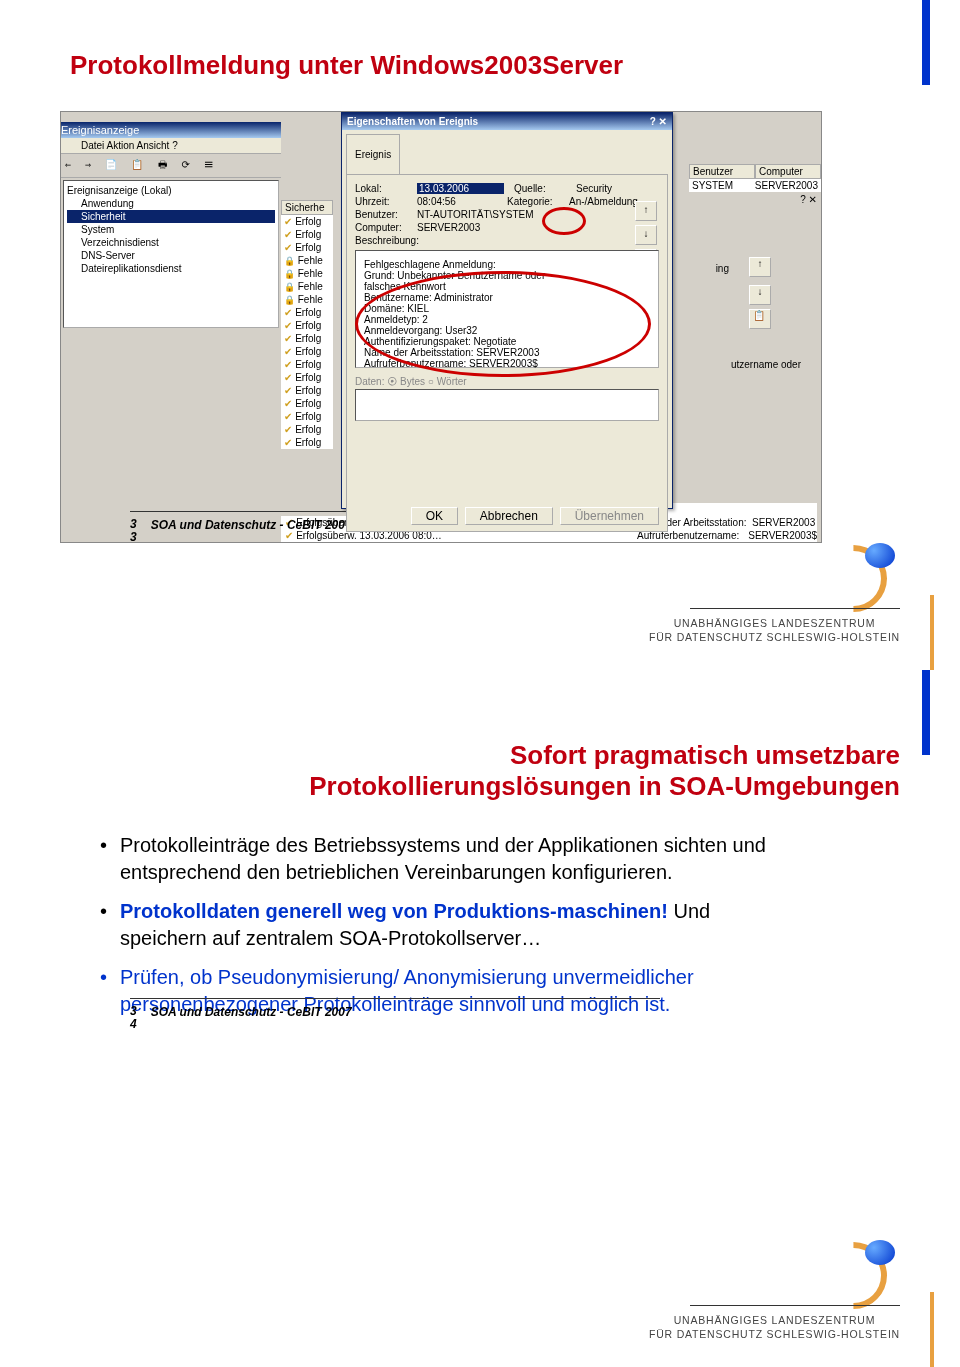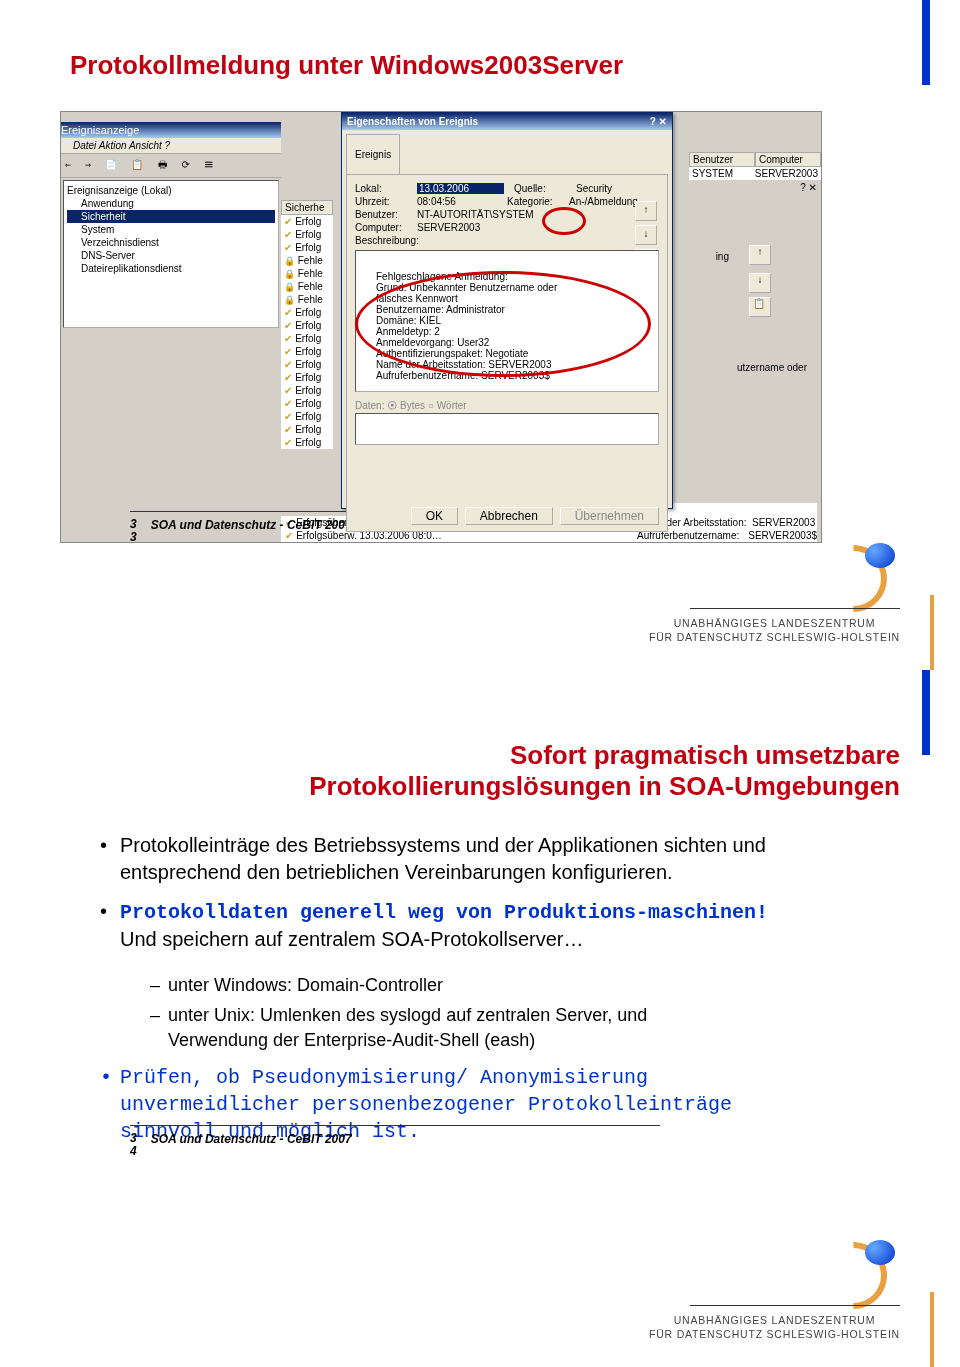--- a/index.html
+++ b/index.html
@@ -5,21 +5,21 @@
   body { margin: 0; background: #ffffff; font-family: Arial, Helvetica, sans-serif; }
   .page { width: 960px; margin: 0 auto; }
   .slide { position: relative; width: 960px; box-sizing: border-box; padding: 50px 60px 40px 70px; }
   .slide1 { height: 670px; }
   .slide2 { height: 697px; }
   .slide-title { color: #c00010; font-size: 26px; font-weight: bold; margin: 0 0 30px 0; }
   .slide2-title { text-align: right; margin-top: 20px; }
   .content ul { margin: 20px 0 0 0; padding: 0 110px 0 30px; list-style: none; }
   .content > ul > li { font-size: 20px; line-height: 1.35; margin-bottom: 12px; position: relative; padding-left: 20px; }
   .content > ul > li::before { content: "•"; position: absolute; left: 0; top: 0; }
-  .content .blue { color: #0033cc; font-family: Liberation Mono, monospace; }
+  .content .blue { color: #0033cc; }
   .content .black { color: #000; }
   .sub { list-style: none; padding-left: 20px; margin-top: 8px; }
   .sub li { font-size: 18px; color: #000; margin-bottom: 6px; position: relative; padding-left: 18px; }
   .sub li::before { content: "–"; position: absolute; left: 0; top: 0; }
   .footer { position: absolute; left: 60px; bottom: 25px; font-size: 12px; font-weight: bold; font-style: italic; display: flex; align-items: flex-start; gap: 14px; }
   .footer .line { border-top: 1px solid #333; width: 530px; height: 0; position: absolute; left: 0; top: -7px; }
   .footer-wrap { position: relative; }
   .pagenum { font-size: 12px; font-weight: bold; font-style: italic; line-height: 1.1; }
   .org { position: absolute; right: 60px; bottom: 25px; text-align: center; font-size: 10.5px; color: #444; letter-spacing: 0.8px; line-height: 1.4; }
   .org::before { content: ""; display: block; border-top: 1px solid #333; width: 210px; margin-left: auto; margin-bottom: 7px; }
@@ -27,46 +27,46 @@
   .accent-bar2 { position: absolute; right: 26px; bottom: 0; width: 4px; height: 75px; background: #e8a040; }
   .logo { position: absolute; right: 70px; bottom: 60px; width: 70px; height: 65px; }
   .logo .arc { width: 55px; height: 55px; border: 6px solid #e8a040; border-left-color: transparent; border-top-color: transparent; border-radius: 50%; transform: rotate(-45deg); }
   .logo .ball { position: absolute; right: -5px; top: -2px; width: 30px; height: 25px; background: radial-gradient(circle at 30% 30%, #6af, #0033cc); border-radius: 50%; }
 
   
   .winshot { position: relative; width: 760px; height: 430px; background: #d4d0c8; border: 1px solid #888; font-family: Tahoma, sans-serif; font-size: 10px; color: #000; margin-left: -10px; }
   .winshot * { font-size: 10px; }
   .win-title { background: linear-gradient(#08246b, #a6caf0); color: #fff; padding: 2px 0; font-size: 11px; }
   .ev-app { position: absolute; left: 0; top: 10px; width: 220px; background: #d4d0c8; z-index: 1; }
-  .ev-app .menu { padding: 2px 12px; border-bottom: 1px solid #aaa; background: #ece9d8; font-style: italic; }
+  .ev-app .menu { padding: 2px 20px; border-bottom: 1px solid #aaa; background: #ece9d8; }
   .ev-app .icons { padding: 3px 4px; border-bottom: 1px solid #aaa; font-family: monospace; letter-spacing: 4px; }
   .ev-tree { background: #fff; border: 1px inset #aaa; margin: 2px; padding: 3px; height: 140px; }
   .ev-tree div { padding: 1px 0; }
   .ev-tree .indent { padding-left: 14px; }
   .log-col { position: absolute; left: 220px; top: 52px; width: 52px; margin-top: 36px; }
   .log-col .hdr { background: #ece9d8; border: 1px solid #aaa; padding: 1px 3px; }
   .log-col .it { padding: 1px 3px; background: #fff; white-space: nowrap; overflow: hidden; }
   .y::before { content: "✔ "; color: #d0a020; }
   .r::before { content: "🔒 "; font-size: 9px; }
   .dialog { position: absolute; left: 280px; top: 0; width: 330px; height: 395px; background: #ece9d8; border: 1px solid #0a246a; z-index: 3; box-shadow: 2px 2px 3px rgba(0,0,0,0.3); }
   .dialog .titlebar { background: linear-gradient(#0a246a, #a6caf0); color: #fff; padding: 3px 5px; font-weight: bold; display: flex; justify-content: space-between; }
   .dialog .tab { display: inline-block; background: #ece9d8; border: 1px solid #aaa; border-bottom: none; padding: 14px 8px; margin: 4px 0 0 4px; }
   .dialog .body { border: 1px solid #aaa; margin: 0 4px 4px 4px; padding: 8px; background: #ece9d8; position: relative; height: 340px; }
   .dialog .row { display: flex; margin-bottom: 2px; }
   .dialog .lbl { width: 62px; }
   .dialog .val { flex: 1; }
-  .dialog .desc { background: #fff; border: 1px inset #aaa; padding: 20px; margin-top: 4px; height: 100px; position: relative; }
+  .dialog .desc { background: #fff; border: 1px inset #aaa; padding: 8px; margin-top: 4px; height: 100px; position: relative; }
   .dialog .btns { position: absolute; bottom: 6px; right: 8px; left: 8px; text-align: right; }
   .dialog .btns button { font-size: 12px; padding: 1px 14px; margin-left: 4px; background: #ece9d8; border: 1px outset #fff; }
   .dialog .side-btns { position: absolute; right: 10px; top: 26px; }
   .dialog .side-btns div { width: 20px; height: 18px; border: 1px outset #fff; background: #ece9d8; margin-bottom: 4px; text-align: center; line-height: 16px; }
   .circle { position: absolute; border: 3px solid #c00; border-radius: 50%; }
   .c1 { left: 195px; top: 32px; width: 38px; height: 22px; }
   .c2 { left: 8px; top: 96px; width: 290px; height: 100px; }
-  .right-panel { position: absolute; right: 0; top: 40px; width: 132px; z-index: 2; }
+  .right-panel { position: absolute; right: 0; top: 52px; width: 132px; z-index: 2; }
   .right-panel .hdr { display: flex; }
   .right-panel .hdr span { flex: 1; background: #ece9d8; border: 1px solid #aaa; padding: 1px 3px; }
   .right-panel .row { display: flex; background: #fff; }
   .right-panel .row span { flex: 1; padding: 1px 3px; }
   .right-panel .x { text-align: right; padding: 2px 4px; }
   .right-panel .sbtns { margin-top: 50px; padding-left: 60px; }
   .right-panel .sbtns div { width: 20px; height: 18px; border: 1px outset #fff; background: #ece9d8; margin-bottom: 4px; text-align: center; }
   .bot-rows { position: absolute; left: 220px; bottom: 0; right: 150px; background: #fff; }
   .bot-rows div { padding: 1px 4px; }
   .bot-right { position: absolute; right: 4px; bottom: 0; width: 180px; background: #fff; }
@@ -194,21 +194,21 @@
         <span>SYSTEM</span>
         <span>SERVER2003</span>
       </div>
       <div class="x">? ✕</div>
       <div class="sbtns">
         <div>↑</div>
         <div style="margin-left:-40px;margin-top:-18px;border:none;background:none;text-align:right">ing</div>
         <div>↓</div>
         <div>📋</div>
       </div>
-      <div style="margin-top:45px;text-align:right;padding-right:14px">utzername oder</div>
+      <div style="margin-top:30px;text-align:right;padding-right:20px">utzername oder</div>
     </div>
 
     <div class="bot-right">
       <div>
             <span>te</span>
             <span></span>
           </div>
       <div>
             <span>Name der Arbeitsstation:</span>
             <span>SERVER2003</span>
@@ -241,24 +241,20 @@
   <div class="accent-bar2"></div>
   <h1 class="slide-title slide2-title">
     <span>Sofort pragmatisch umsetzbare</span><br>
     <span>Protokollierungslösungen in SOA-Umgebungen</span>
   </h1>
   <div class="content">
     <ul>
       <li class="black">Protokolleinträge des Betriebssystems und der Applikationen sichten und entsprechend den betrieblichen Vereinbarungen konfigurieren.</li>
       <li>
         <span class="blue" style="font-weight:bold">Protokolldaten generell weg von Produktions-maschinen!</span><span class="black"> Und speichern auf zentralem SOA-Protokollserver…</span>
-        <ul class="sub">
-          <li>unter Windows: Domain-Controller</li>
-          <li>unter Unix: Umlenken des syslogd auf zentralen Server, und Verwendung der Enterprise-Audit-Shell (eash)</li>
-        </ul>
       </li>
       <li class="blue">Prüfen, ob Pseudonymisierung/ Anonymisierung unvermeidlicher personenbezogener Protokolleinträge sinnvoll und möglich ist.</li>
     </ul>
   </div>
 
   <div class="footer footer-wrap">
     <div class="line"></div>
     <div class="pagenum" style="white-space:pre">3
 4</div>
     <div>SOA und Datenschutz - CeBIT 2007</div>

